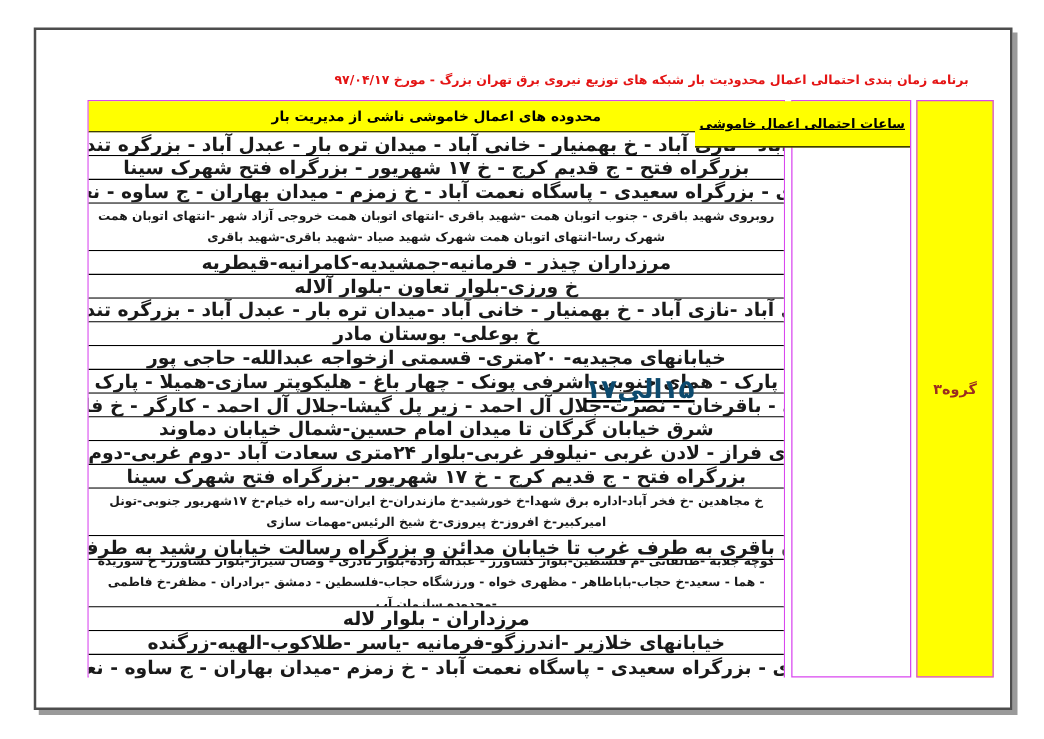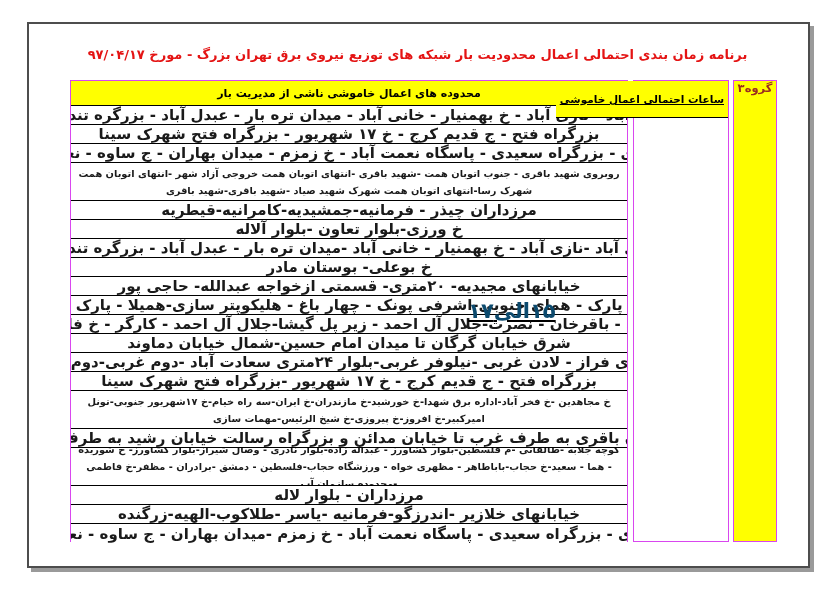--- a/index.html
+++ b/index.html
@@ -8,32 +8,32 @@
     font-family:"DejaVu Sans","Liberation Sans",sans-serif;
     direction:rtl;
   }
   .page-frame{
     position:absolute;left:27px;top:22px;width:779px;height:542px;
     border:2px solid #4d4d4d;
     box-shadow:4px 4px 0 #9a9a9a;
     background:#ffffff;
   }
   .doc-title{
-    position:absolute;left:60px;top:47px;width:715px;
-    text-align:center;font-size:13px;font-weight:700;
+    position:absolute;left:60px;top:59px;width:715px;
+    text-align:right;font-size:10px;font-weight:700;
     color:#e41414;direction:rtl;white-space:nowrap;
   }
   .col{
     position:absolute;top:80px;height:462px;
     border:1px solid #d946ef;background:#fff;box-sizing:border-box;
   }
   .areas-col{left:70px;width:558px;display:flex;flex-direction:column;}
   .hours-col{left:633px;width:96px;display:flex;flex-direction:row;text-decoration:underline;}
-  .group-col{left:733px;width:44px;background:#ffff00;
-    display:flex;justify-content:center;}
+  .group-col{left:733px;width:62px;background:#ffff00;
+    display:flex;align-items:center;justify-content:center;}
   .hdr{
     background:#ffff00;border-bottom:1px solid #000;
     display:flex;align-items:center;justify-content:center;
     font-weight:700;color:#000;text-align:center;direction:rtl;
     box-sizing:border-box;flex:0 0 auto;
   }
   .areas-hdr{height:25px;font-size:11px;}
   .hours-hdr{height:37px;font-size:10.5px;line-height:14px;padding:0 4px;}
   .hours-body{
     flex:1 1 auto;display:flex;align-items:center;justify-content:center;

